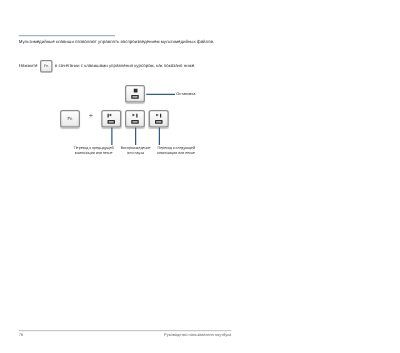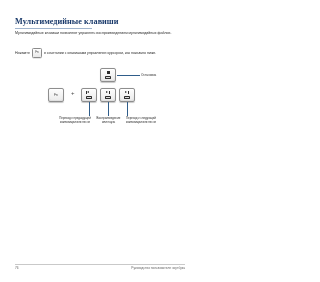--- a/index.html
+++ b/index.html
@@ -207,21 +207,20 @@
     right:15px;top:266px;
     font-size:3.2px;color:#666;
     text-align:right;
   }
 </style>
 </head>
 <body>
 
 <div class="page">
 
-  <div class="heading">Мультимедийные клавиши</div>
   <div class="heading-rule"></div>
 
   <div class="para" id="para1">Мультимедийные клавиши позволяют управлять воспроизведением мультимедийных файлов.</div>
 
   <div class="para" id="para2">
     <span>Нажмите</span>
     <span class="inline-key">
       <span class="glyph">Fn</span>
     </span>
     <span>в сочетании с клавишами управления курсором, как показано ниже.</span>

